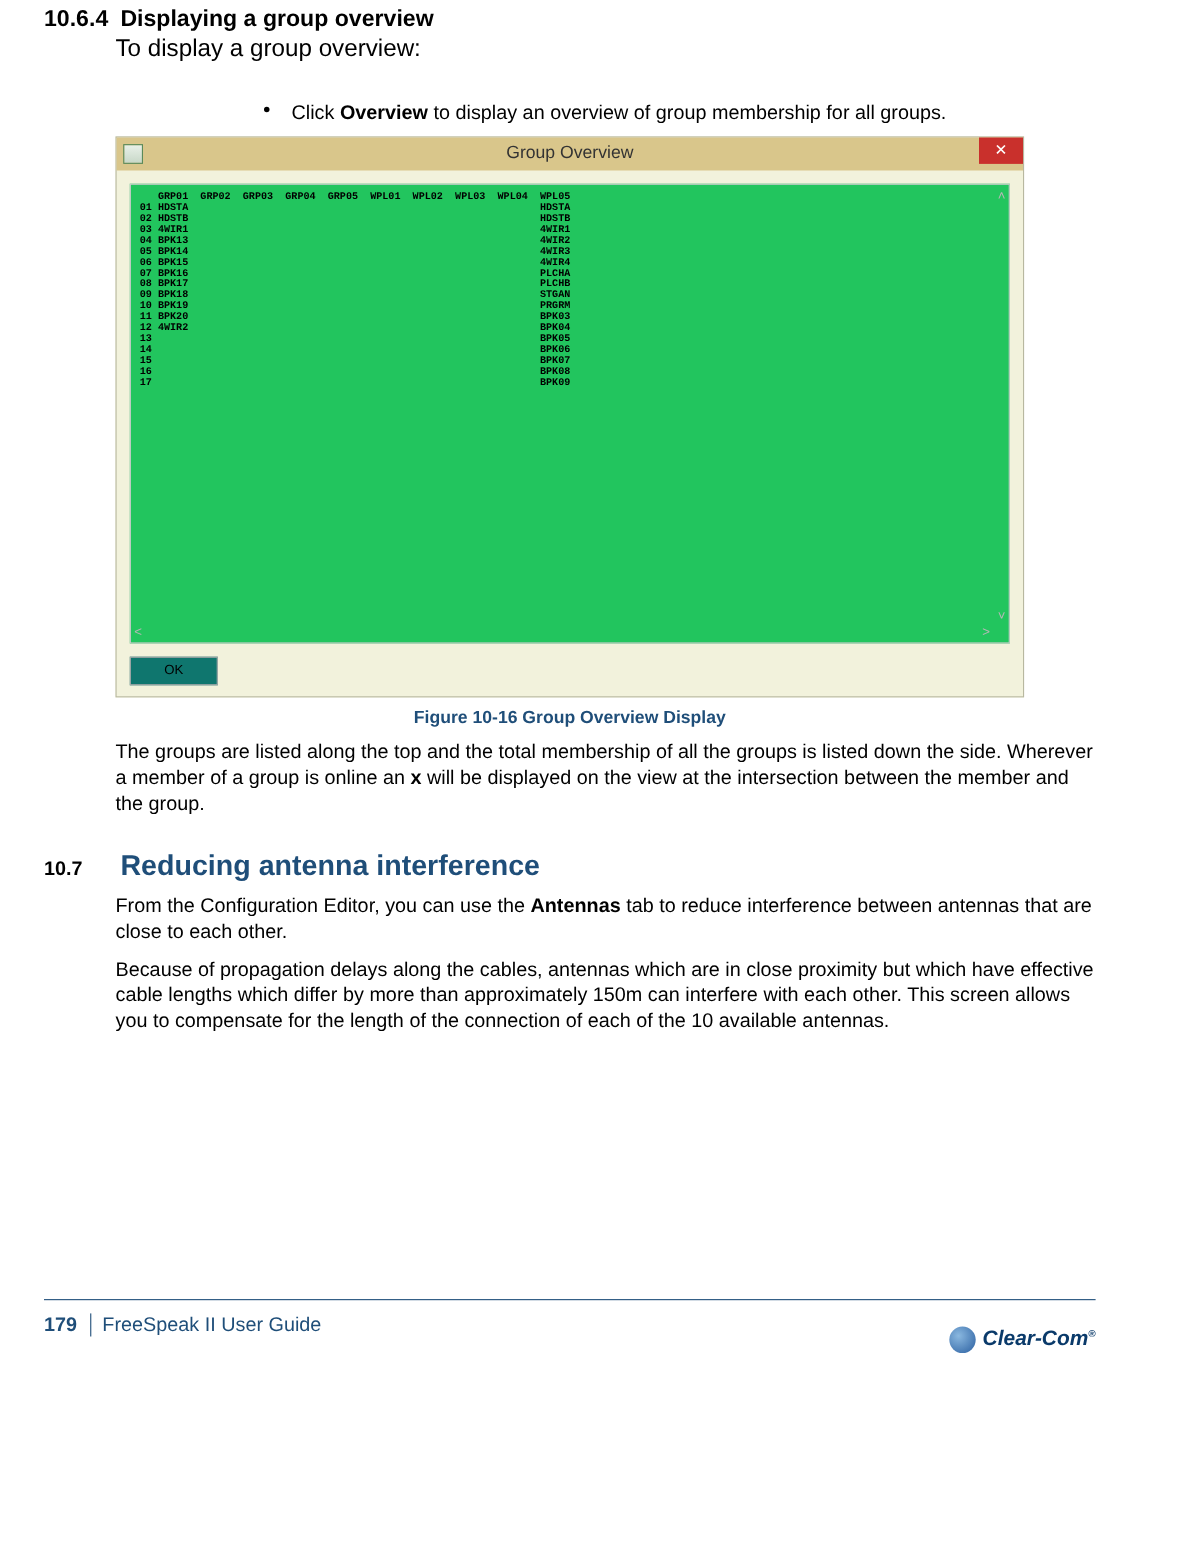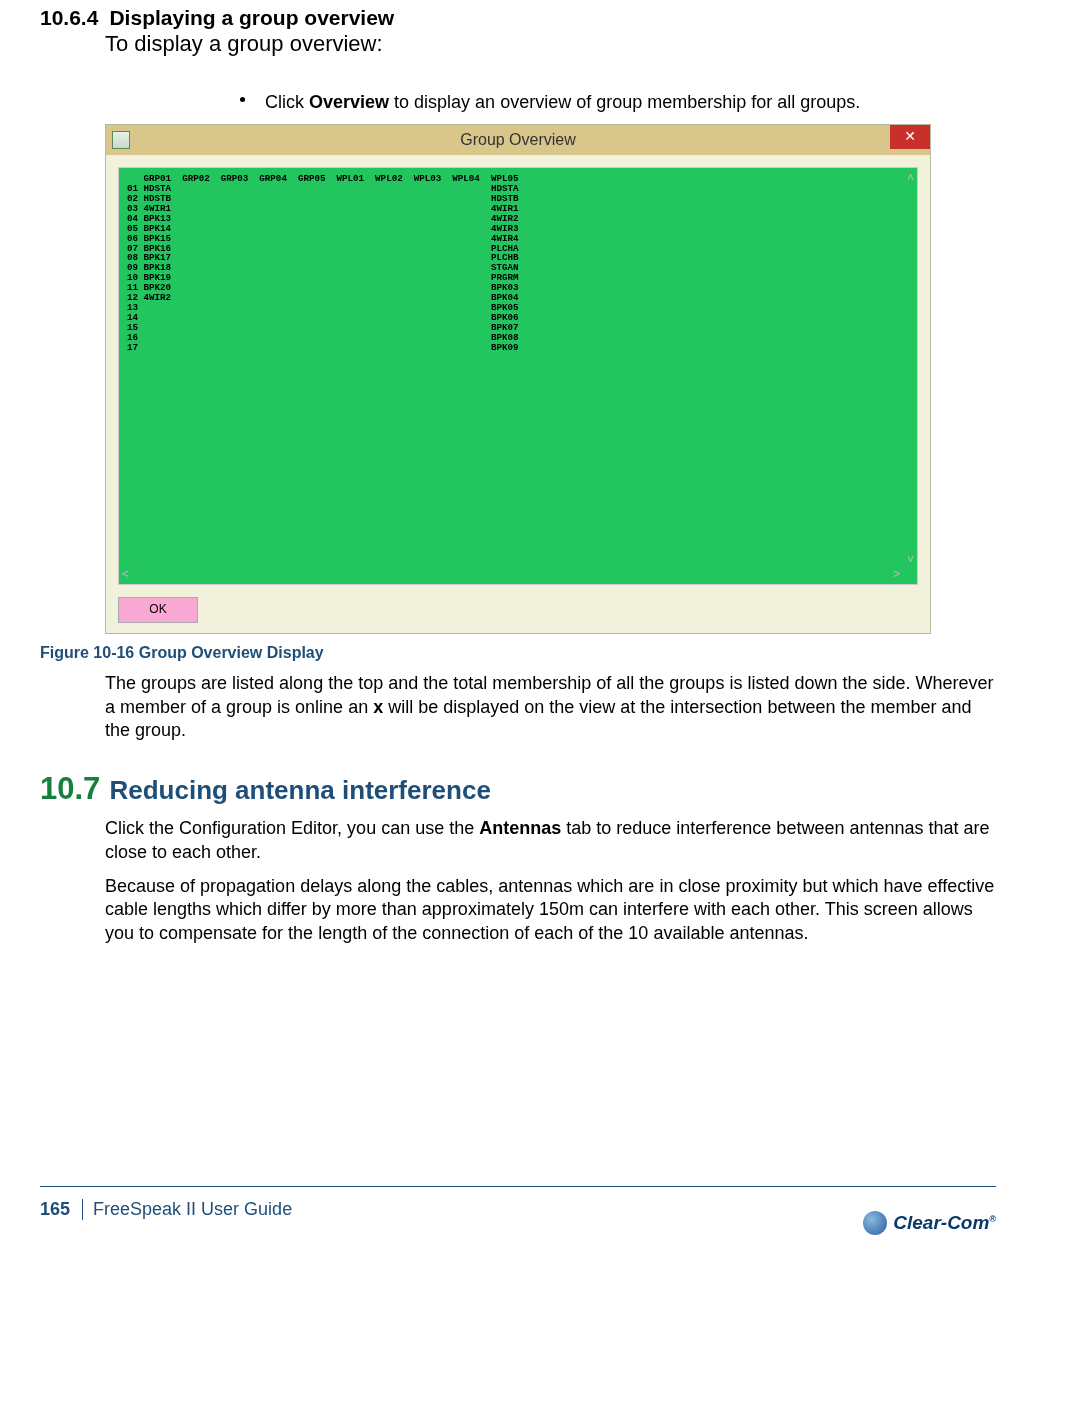--- a/index.html
+++ b/index.html
@@ -115,46 +115,46 @@
   .scroll-up   { right: 16px; top: 46px; }
   .scroll-down { right: 16px; bottom: 66px; }
   .scroll-left { left: 16px;  bottom: 52px; }
   .scroll-right{ right: 30px; bottom: 52px; }
   .ok-btn {
     position: absolute;
     left: 12px;
     bottom: 10px;
     width: 78px;
     height: 24px;
-    background: #f9a8d4;
+    background: #0f766e;
     border: 1px solid #aaa;
     font-size: 12px;
     line-height: 22px;
     text-align: center;
   }
   .fig-caption {
-    text-align: left;
+    text-align: center;
     font-weight: bold;
     color: #1f4e79;
     font-size: 16px;
     margin-top: 10px;
   }
   .para {
     margin-left: 65px;
     font-size: 18px;
     line-height: 1.32;
     margin-top: 10px;
   }
   .h2-row {
     margin-top: 28px;
   }
   .h2-num {
-    color: #15803d;
-    font-weight: bold;
-    font-size: 31px;
+    color: #000000;
+    font-weight: bold;
+    font-size: 18px;
     display: inline-block;
     width: 65px;
     vertical-align: baseline;
   }
   .h2-title {
     color: #1f4e79;
     font-weight: bold;
     font-size: 26px;
     display: inline-block;
   }
@@ -260,28 +260,28 @@
   <div class="para">
     <span>The groups are listed along the top and the total membership of all the groups is listed down the side. Wherever a member of a group is online an </span><b>x</b><span> will be displayed on the view at the intersection between the member and the group.</span>
   </div>
 
   <div class="h2-row">
     <span class="h2-num">10.7</span>
     <span class="h2-title">Reducing antenna interference</span>
   </div>
 
   <div class="para">
-    <span>Click the Configuration Editor, you can use the </span><b>Antennas</b><span> tab to reduce interference between antennas that are close to each other.</span>
+    <span>From the Configuration Editor, you can use the </span><b>Antennas</b><span> tab to reduce interference between antennas that are close to each other.</span>
   </div>
 
   <div class="para">Because of propagation delays along the cables, antennas which are in close proximity but which have effective cable lengths which differ by more than approximately 150m can interfere with each other. This screen allows you to compensate for the length of the connection of each of the 10 available antennas.</div>
 
   <div class="footer">
     <div class="footer-left">
-      <span class="pg-num">165</span>
+      <span class="pg-num">179</span>
       <span class="guide-name">FreeSpeak II User Guide</span>
     </div>
     <div class="footer-right">
       <span class="logo-globe"></span>
       <span class="logo-text"><span>Clear-Com</span><span class="logo-reg">®</span></span>
     </div>
   </div>
 
 </div>
 

